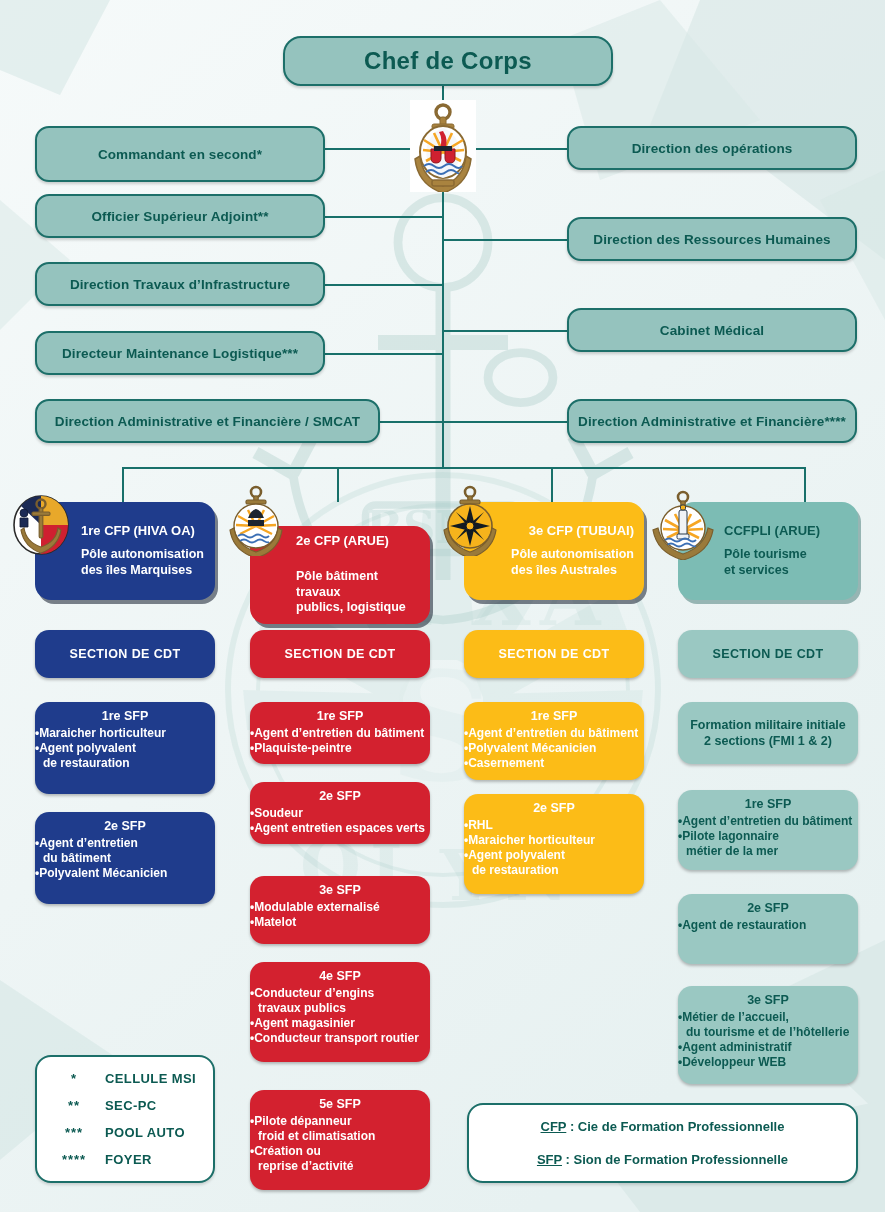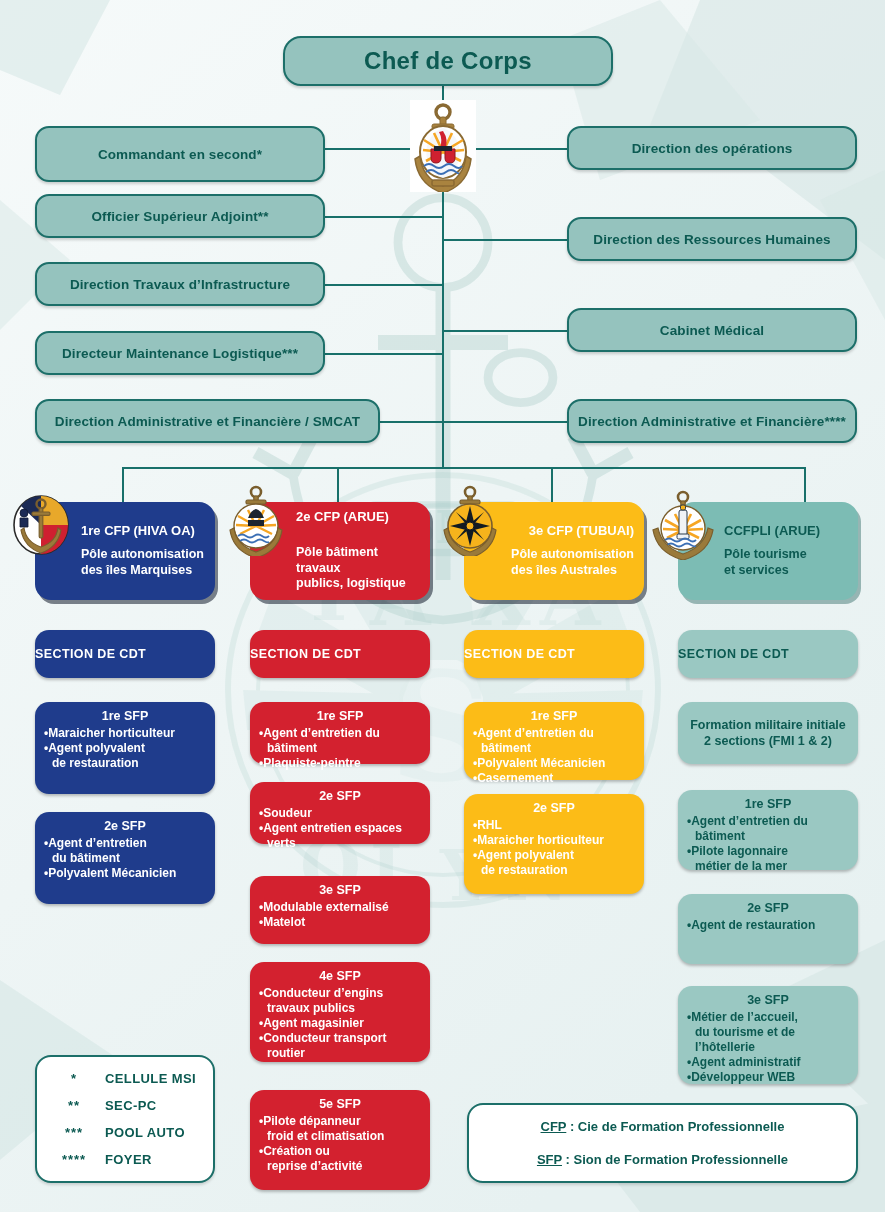--- a/index.html
+++ b/index.html
@@ -45,31 +45,31 @@
     box-shadow:3px 4px 0 rgba(20,30,45,.55);
   }
   .cfp .cfp-name{font-size:13px;line-height:1.1;margin-bottom:9px;}
   .cfp .cfp-role{font-size:12.5px;line-height:1.25;}
   .cfp.blue  {background:#1f3c8c;}
   .cfp.red   {background:#d3212f;}
   .cfp.yellow{background:#fcbc17;align-items:flex-end;}
   .cfp.tealc {background:#7cbcb4;color:#0c5a52;box-shadow:3px 4px 0 rgba(80,130,125,.55);}
 
   .sec{
-    border-radius:14px;color:#fff;
+    border-radius:14px;text-align:center;color:#fff;
     font-size:12.5px;letter-spacing:.4px;
     box-shadow:0 2px 3px rgba(0,0,0,.25);
   }
   .sec.blue{background:#1f3c8c;}
   .sec.red{background:#d3212f;}
   .sec.yellow{background:#fcbc17;}
   .sec.tealc{background:#9ac8c2;color:#0c5a52;}
 
   .sfp{
-    border-radius:14px;color:#fff;padding:7px 9px;
+    border-radius:14px;color:#fff;padding:7px 0;
     box-shadow:0 2px 3px rgba(0,0,0,.25);
     justify-content:flex-start;
   }
   .sfp.blue{background:#1f3c8c;}
   .sfp.red{background:#d3212f;}
   .sfp.yellow{background:#fcbc17;}
   .sfp.tealc{background:#9ac8c2;color:#0c5a52;}
   .sfp .sfp-title{text-align:center;font-size:12.5px;margin-bottom:3px;}
   .sfp ul{list-style:none;margin:0;padding:0;font-size:12px;line-height:1.25;}
   .sfp li{padding-left:8px;text-indent:-8px;}
@@ -291,21 +291,21 @@
     </ul>
   </div>
   <div class="box sfp blue" style="left:35px;top:812px;width:180px;height:92px;">
     <div class="sfp-title">2e SFP</div>
     <ul>
       <li><span>Agent d’entretien</span><span class="cont">du bâtiment</span></li>
       <li><span>Polyvalent Mécanicien</span></li>
     </ul>
   </div>
 
-  <div class="box cfp red" style="left:250px;top:502px;width:180px;height:98px;gap:12px;">
+  <div class="box cfp red" style="left:250px;top:526px;width:180px;height:98px;gap:12px;">
     <div class="cfp-name">2e CFP (ARUE)</div>
     <div class="cfp-role">
       <span>Pôle bâtiment travaux</span><br>
       <span>publics, logistique</span>
     </div>
   </div>
   <div class="badge" style="left:226px;top:484px;width:60px;height:72px;">
     <svg viewBox="0 0 60 72" width="60" height="72" xmlns="http://www.w3.org/2000/svg">
       <g stroke="#7a5e2d" fill="#9a7a3a" stroke-width="1.2">
         <circle cx="30" cy="8" r="5" fill="none" stroke-width="2.6"></circle>

